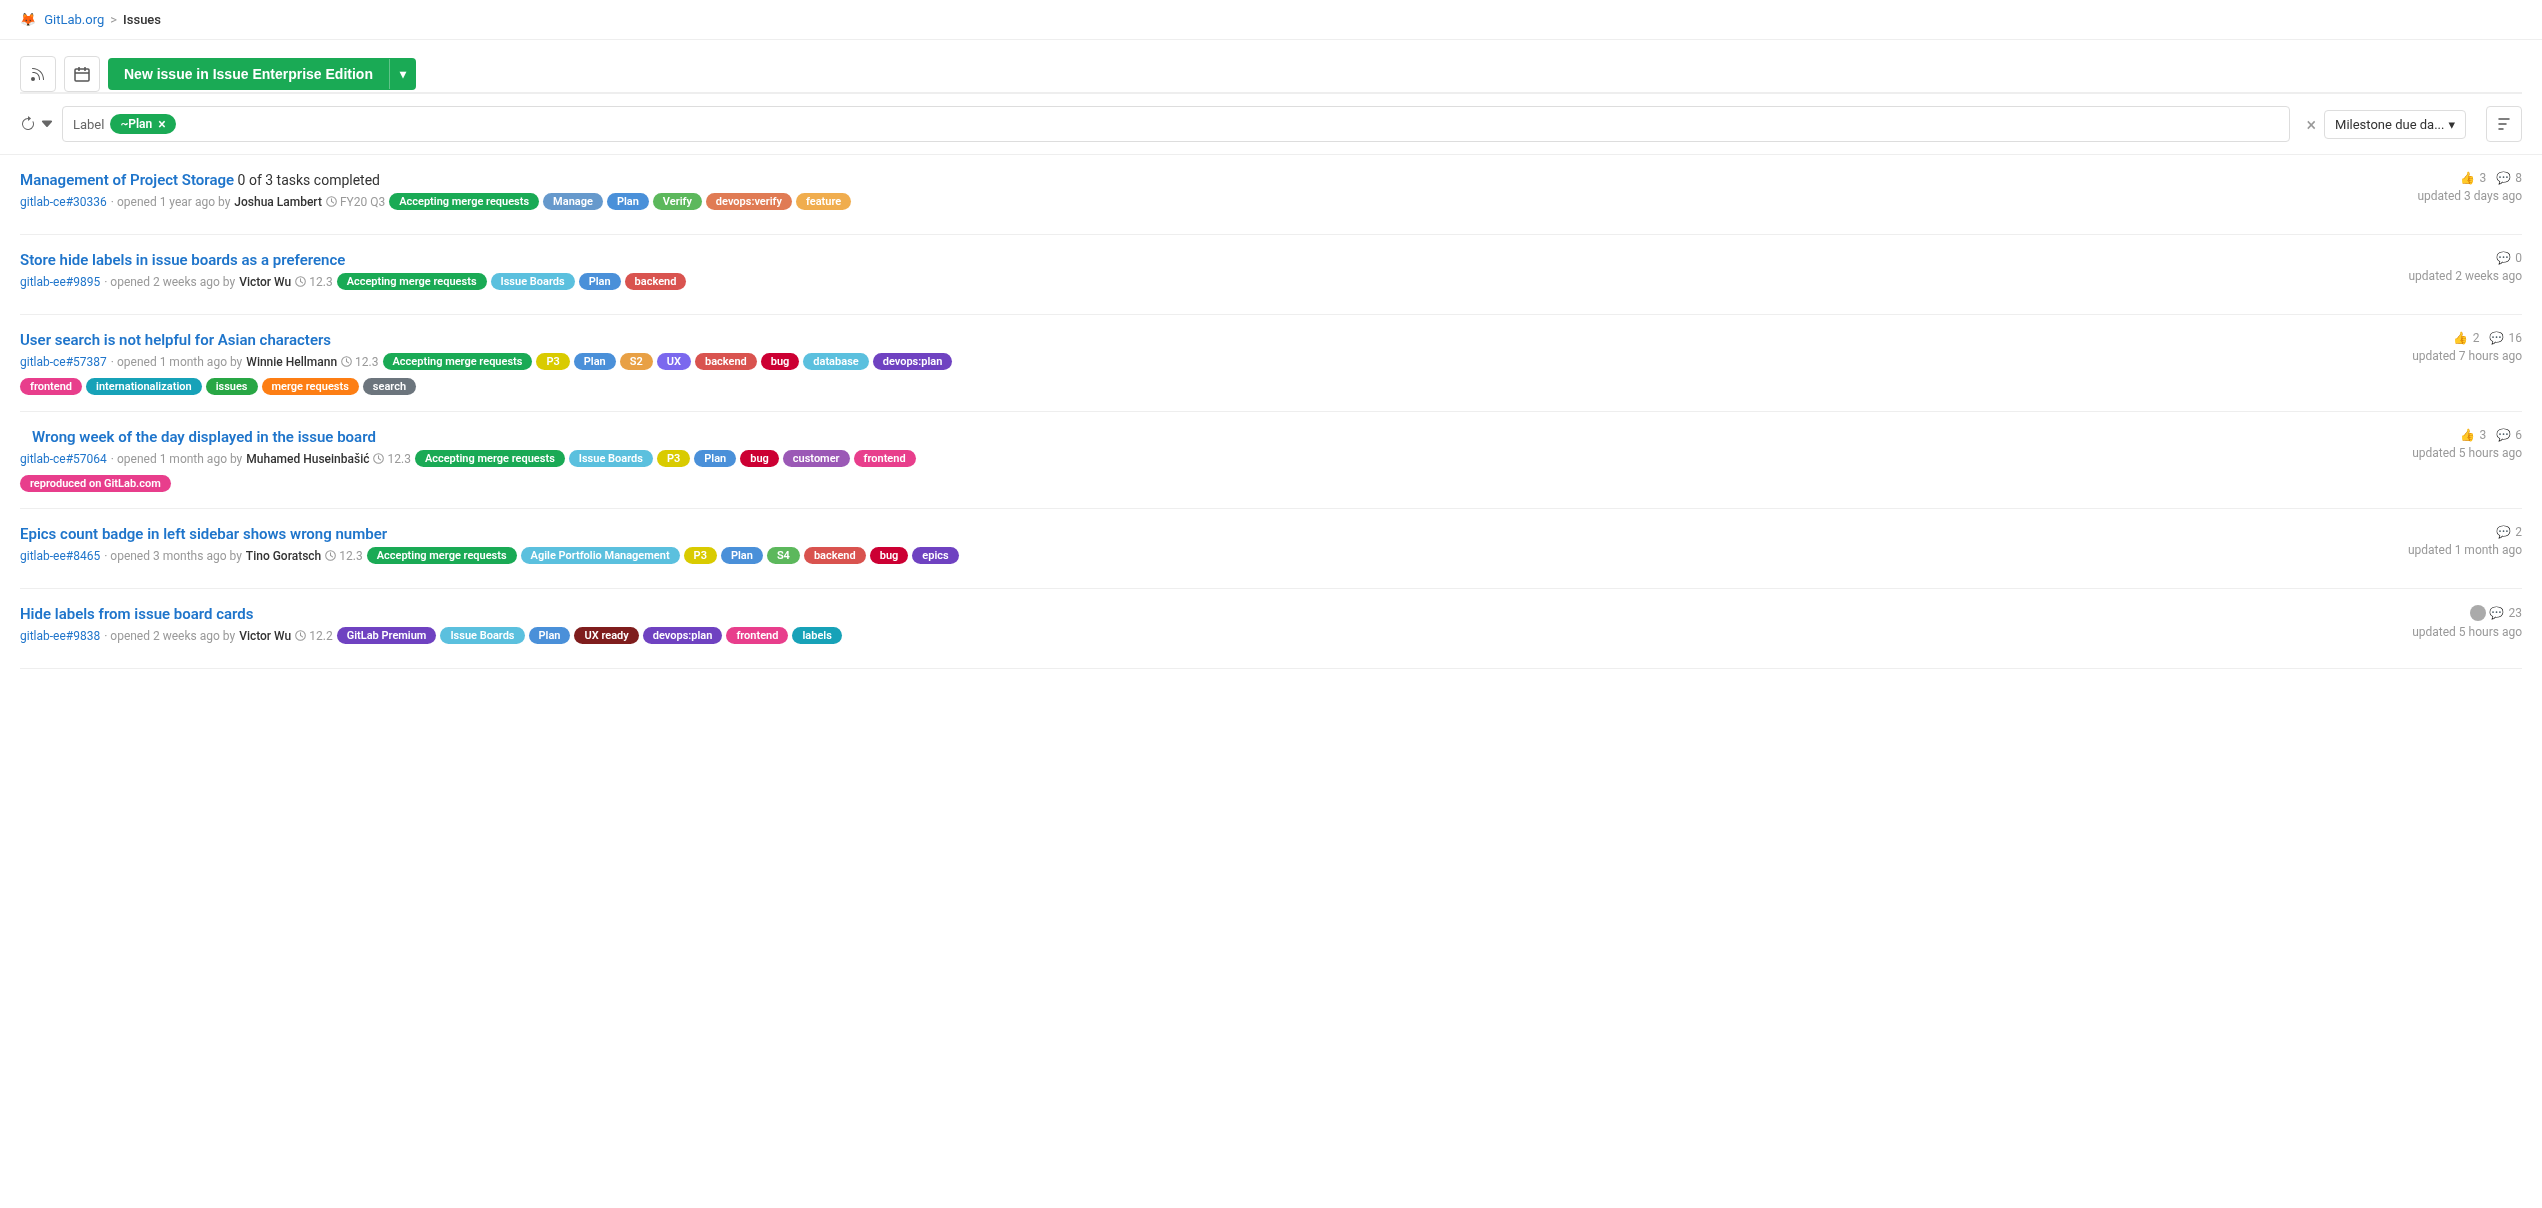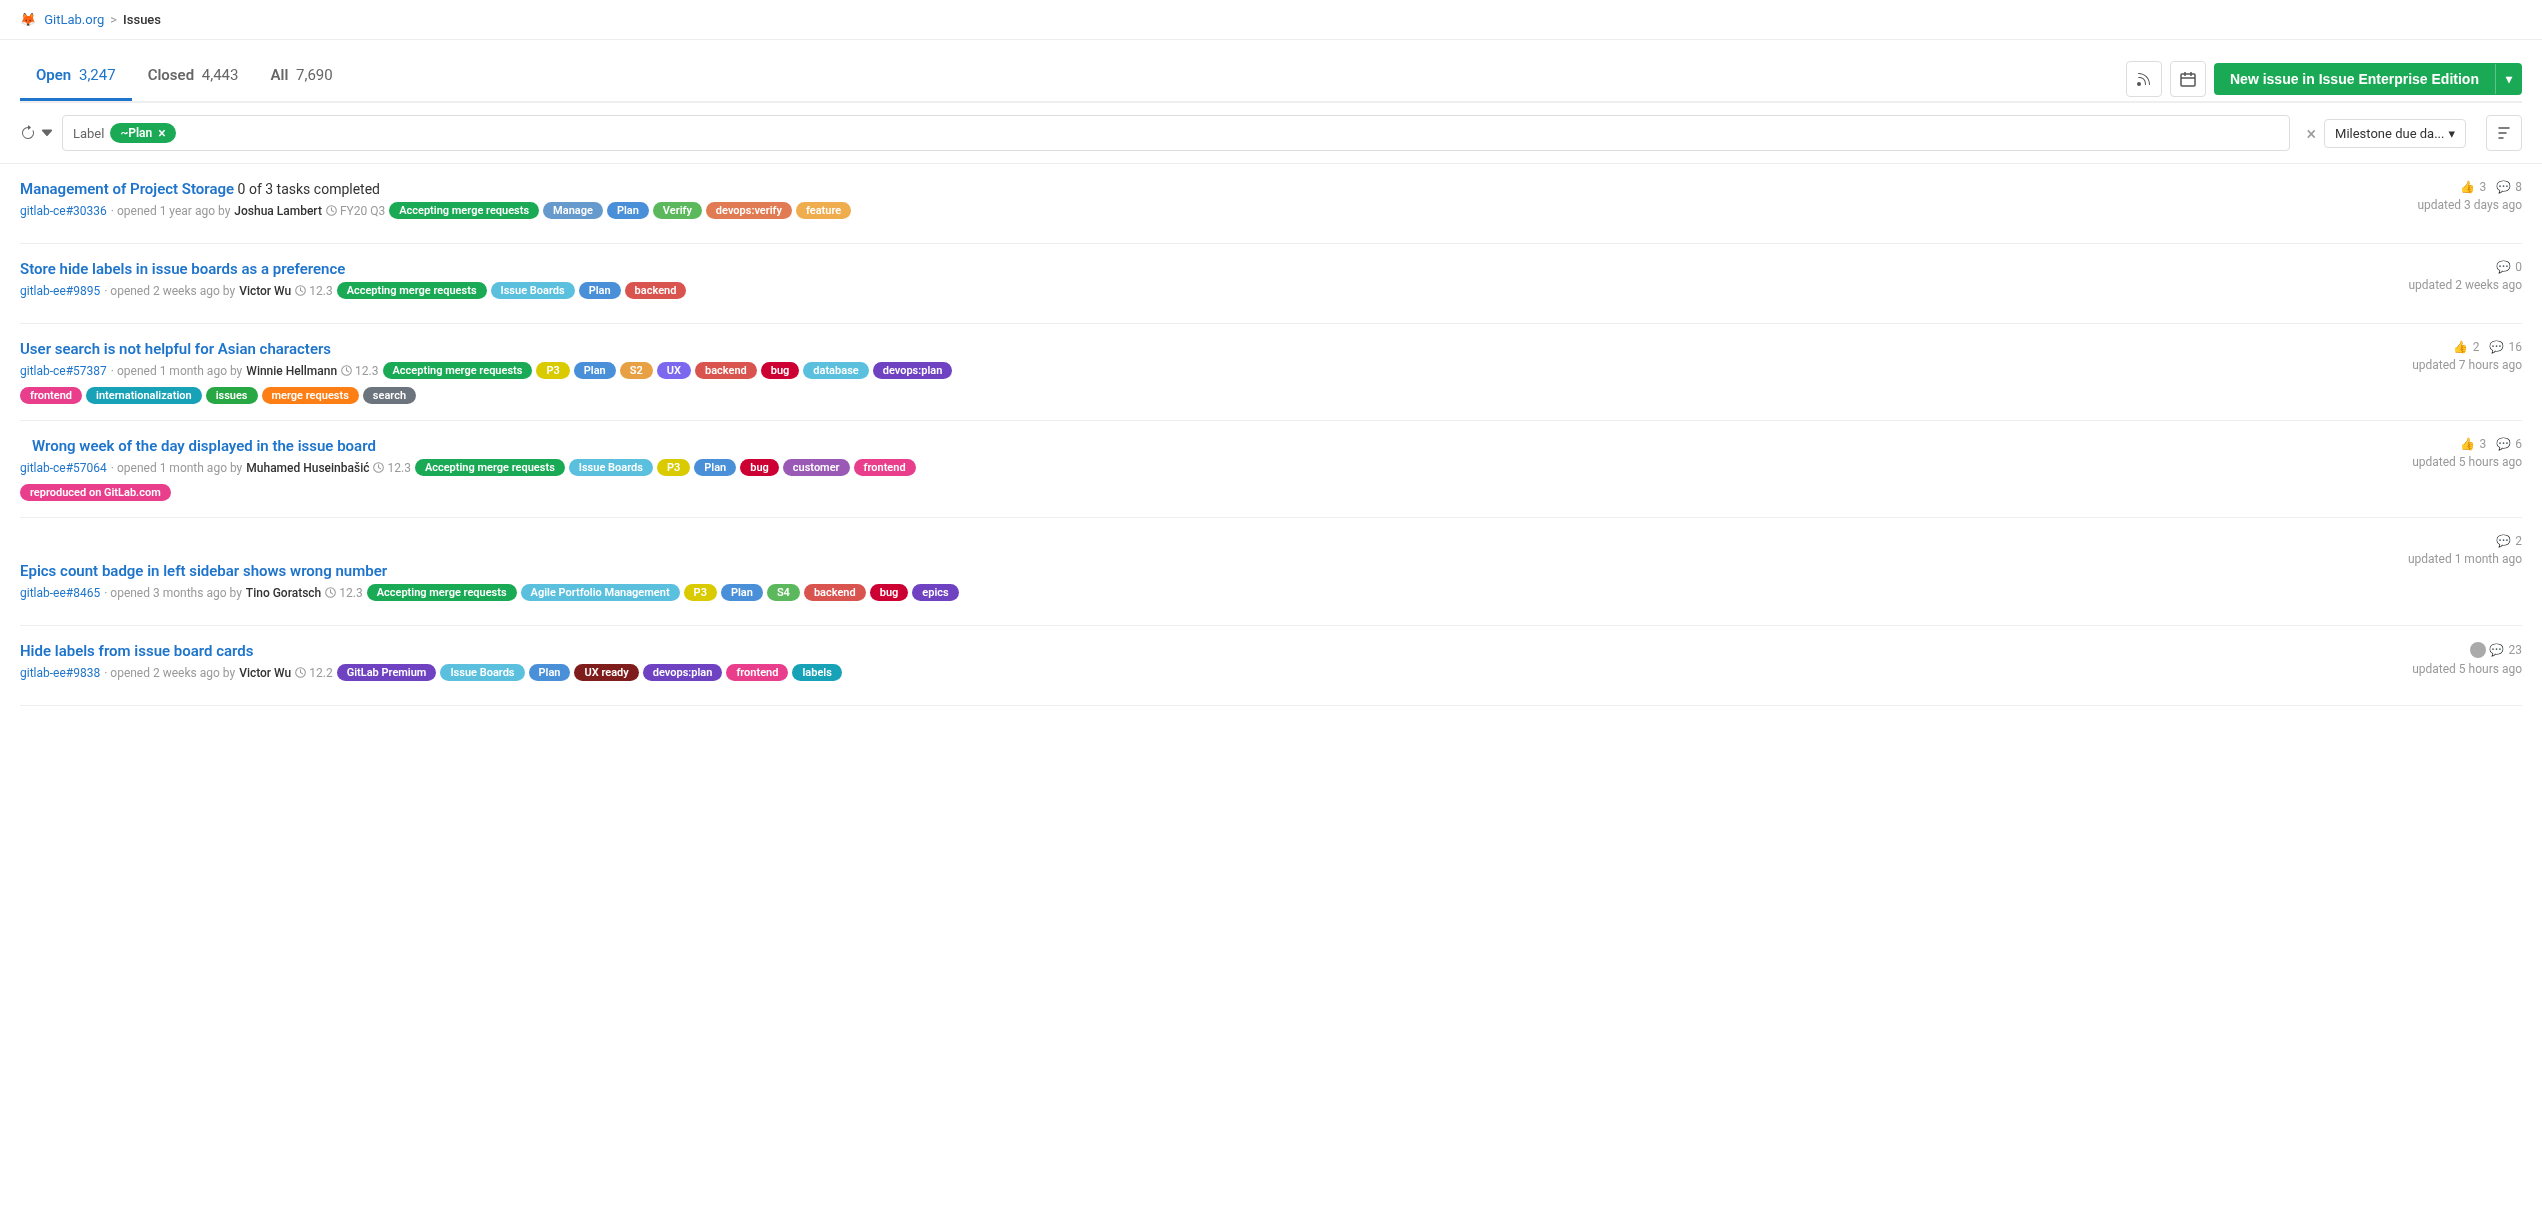--- a/index.html
+++ b/index.html
@@ -91,25 +91,20 @@
 <body>
 
 <div class="top-nav">
   <span class="gitlab-logo">🦊</span>
   <span style="cursor:pointer;color:#1f75cb;">GitLab.org</span>
   <span class="separator">&gt;</span>
   <span class="current">Issues</span>
 </div>
 
 <div class="header-bar">
-  <div class="tabs" id="tabs-container">
-      <div class="tab active"><span>Open</span> <span class="count">3,247</span></div>
-      <div class="tab"><span>Closed</span> <span class="count">4,443</span></div>
-      <div class="tab"><span>All</span> <span class="count">7,690</span></div>
-    </div>
   <div class="header-actions">
     <button class="icon-btn" title="RSS">
       <svg width="16" height="16" viewBox="0 0 16 16" fill="currentColor">
         <circle cx="3" cy="13" r="2"></circle>
         <path d="M2 6.5a.5.5 0 0 1 .5-.5C7.5 6 10 8.5 10 13.5a.5.5 0 0 1-1 0C9 9 6.5 7 3 7a.5.5 0 0 1-.5-.5z"></path>
         <path d="M2 2.5a.5.5 0 0 1 .5-.5C9 2 14 7 14 13.5a.5.5 0 0 1-1 0C13 7.5 8.5 3 2.5 3a.5.5 0 0 1-.5-.5z"></path>
       </svg>
     </button>
     <button class="icon-btn" title="Calendar">
       <svg width="16" height="16" viewBox="0 0 16 16" fill="currentColor">
@@ -336,21 +331,21 @@
             <span>💬</span>
             <span>6</span>
           </div>
         </div>
         <div class="updated-text">updated 5 hours ago</div>
       </div>
     </div>
   </div>
     <div class="issue-item">
     <div class="issue-content">
-      <div style="margin-bottom:4px;margin-top:28px;">
+      <div style="margin-bottom:4px;">
         <span class="issue-title">Epics count badge in left sidebar shows wrong number</span>
       </div>
       <div class="issue-meta">
         <span class="id">gitlab-ee#8465</span>
         <span>· opened 3 months ago by</span>
         <span style="color:#333;font-weight:500;">Tino Goratsch</span>
 
     <span class="milestone">
       <svg width="11" height="11" viewBox="0 0 16 16" fill="currentColor">
               <circle cx="8" cy="8" r="7" stroke="#999" stroke-width="1.5" fill="none"></circle>

